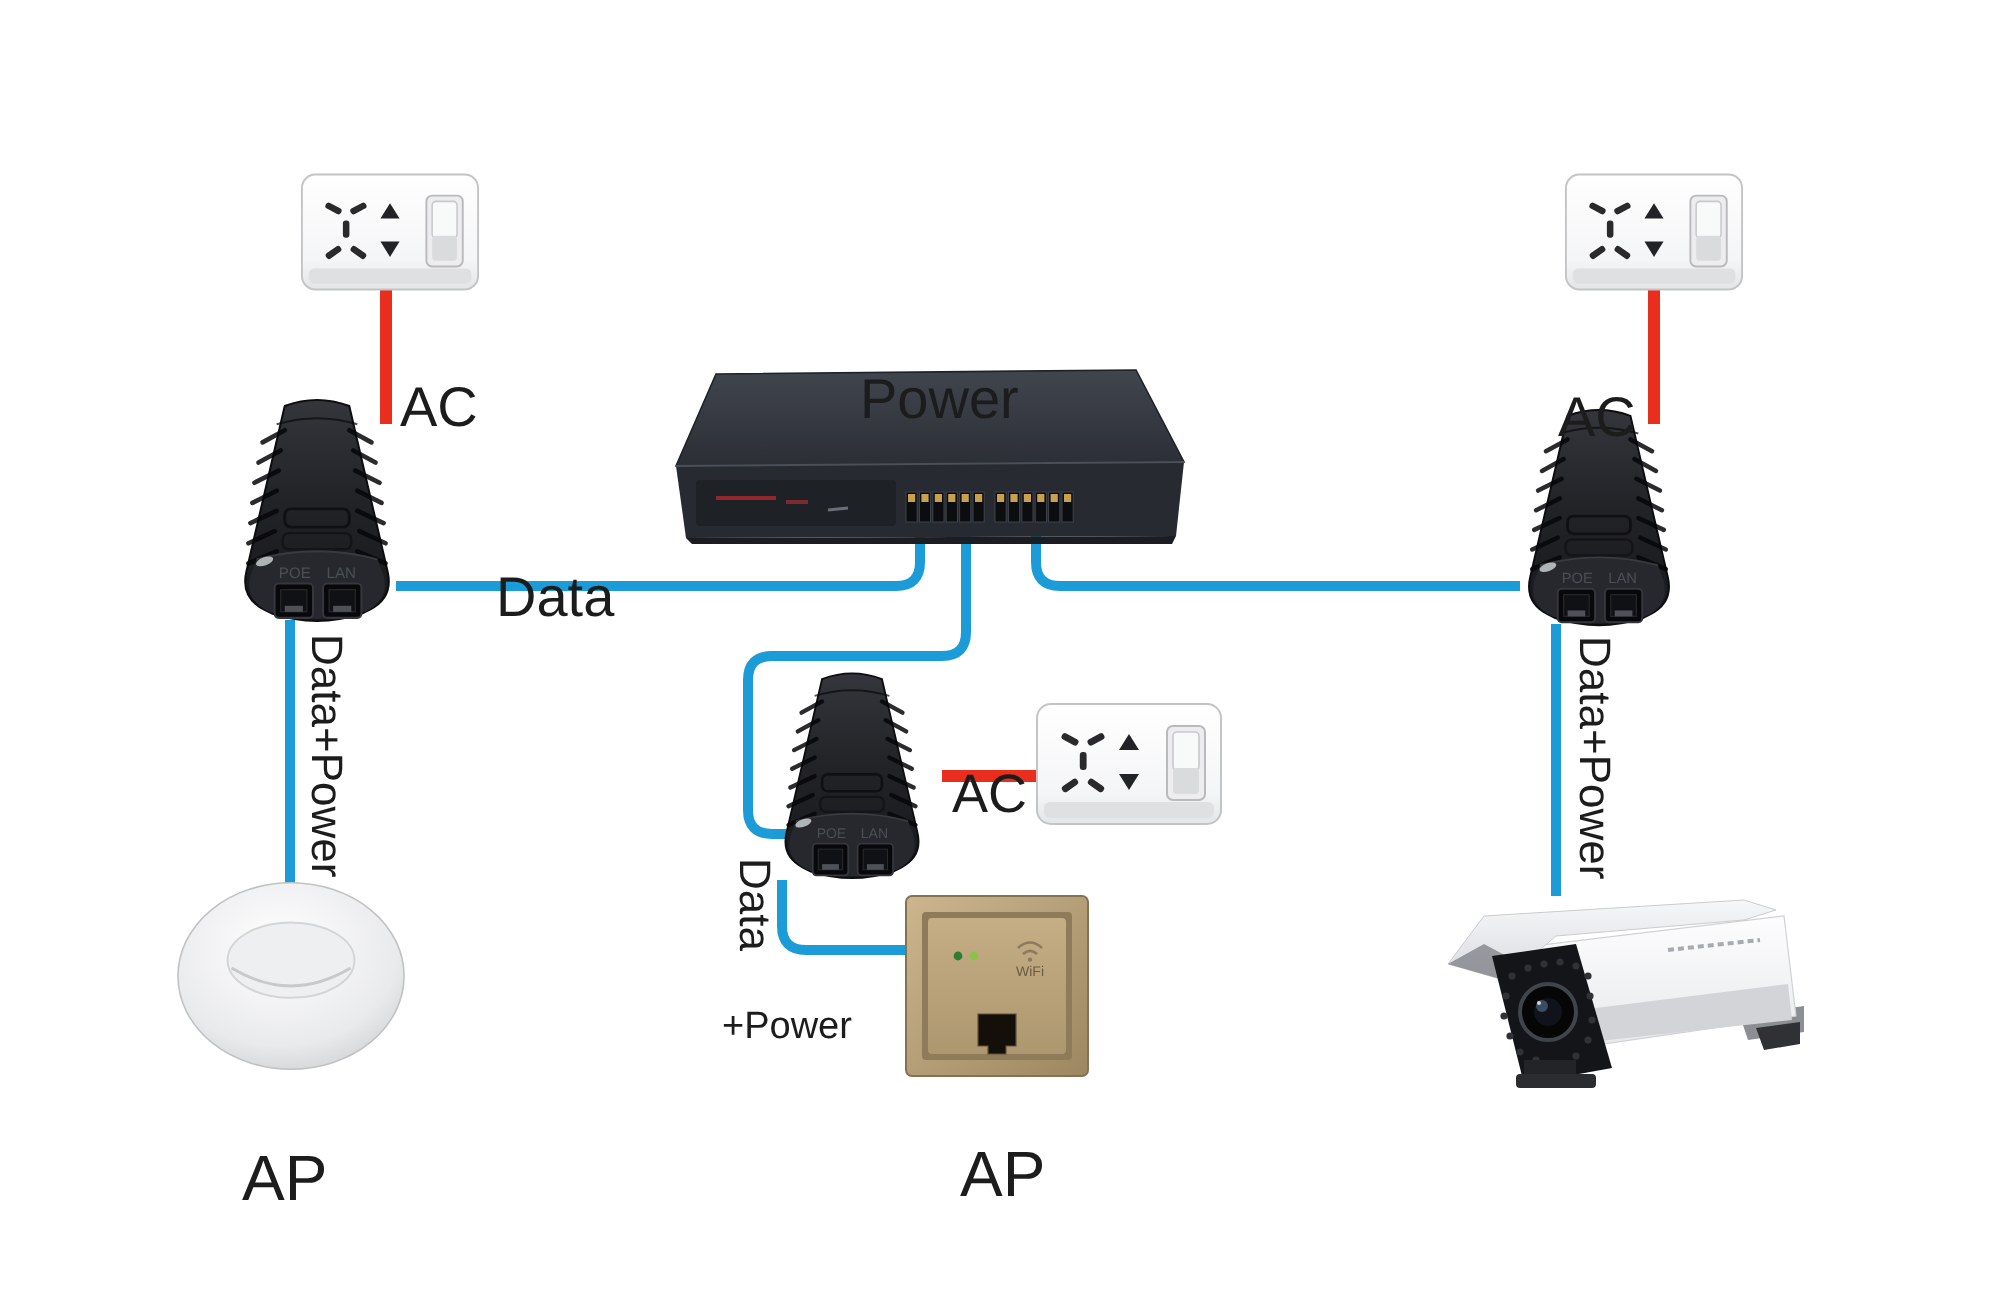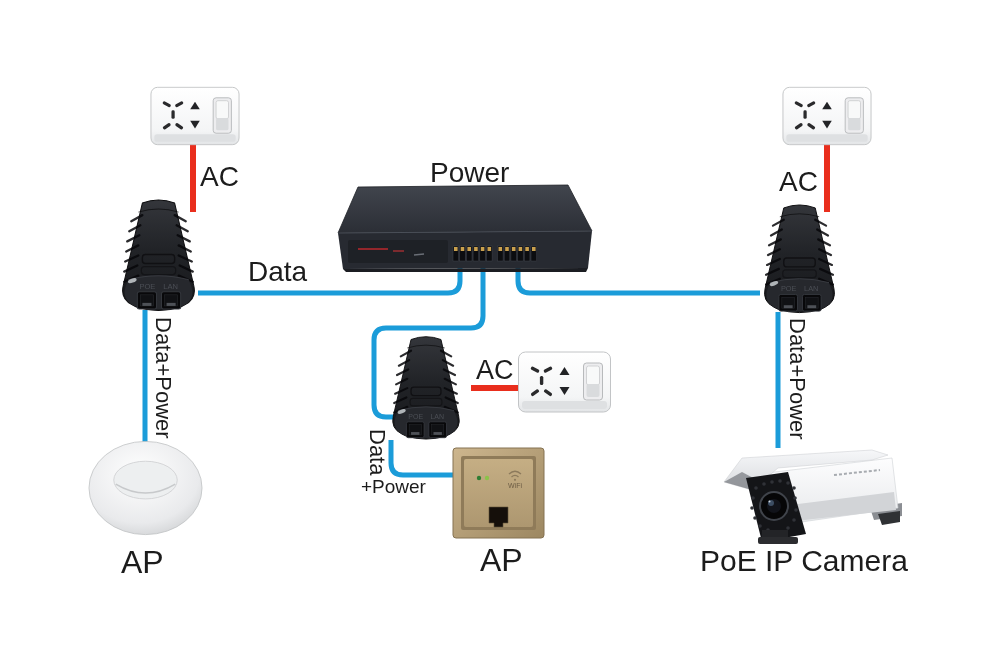--- a/index.html
+++ b/index.html
@@ -3,21 +3,21 @@
 <meta charset="utf-8">
 <style>
   html,body{margin:0;padding:0;background:#fff;}
   #canvas{
     position:relative;width:1000px;height:652px;background:#ffffff;
     font-family:"Liberation Sans",sans-serif;overflow:hidden;
   }
   .abs{position:absolute;}
   .lbl{
     position:absolute;color:#1c1c1c;white-space:nowrap;
-    font-family:"Liberation Sans",sans-serif;line-height:1.1;
+    font-family:"Liberation Sans",sans-serif;line-height:1.1;margin-top:27px;
   }
   .vlbl{
     position:absolute;color:#1c1c1c;white-space:nowrap;
     writing-mode:vertical-rl;font-family:"Liberation Sans",sans-serif;
   }
   svg{display:block;}
   #wires{position:absolute;left:0;top:0;z-index:1;}
   .device{z-index:2;}
   .lbl,.vlbl{z-index:3;}
 </style>
@@ -263,15 +263,14 @@
   <div class="lbl" style="left:200px;top:162px;font-size:28px">AC</div>
   <div class="lbl" style="left:779px;top:167px;font-size:28px">AC</div>
   <div class="lbl" style="left:248px;top:257px;font-size:28px">Data</div>
   <div class="lbl" style="left:476px;top:356px;font-size:27px">AC</div>
   <div class="vlbl" style="left:150px;top:317px;font-size:22px">Data+Power</div>
   <div class="vlbl" style="left:784px;top:318px;font-size:22px">Data+Power</div>
   <div class="vlbl" style="left:364px;top:429px;font-size:22px">Data</div>
   <div class="lbl" style="left:361px;top:477px;font-size:19px">+Power</div>
   <div class="lbl" style="left:121px;top:545px;font-size:32px">AP</div>
   <div class="lbl" style="left:480px;top:543px;font-size:32px">AP</div>
-  <div class="lbl" style="left:700px;top:544px;font-size:30px">PoE IP Camera</div>
 
 </div>
 
 </body></html>

